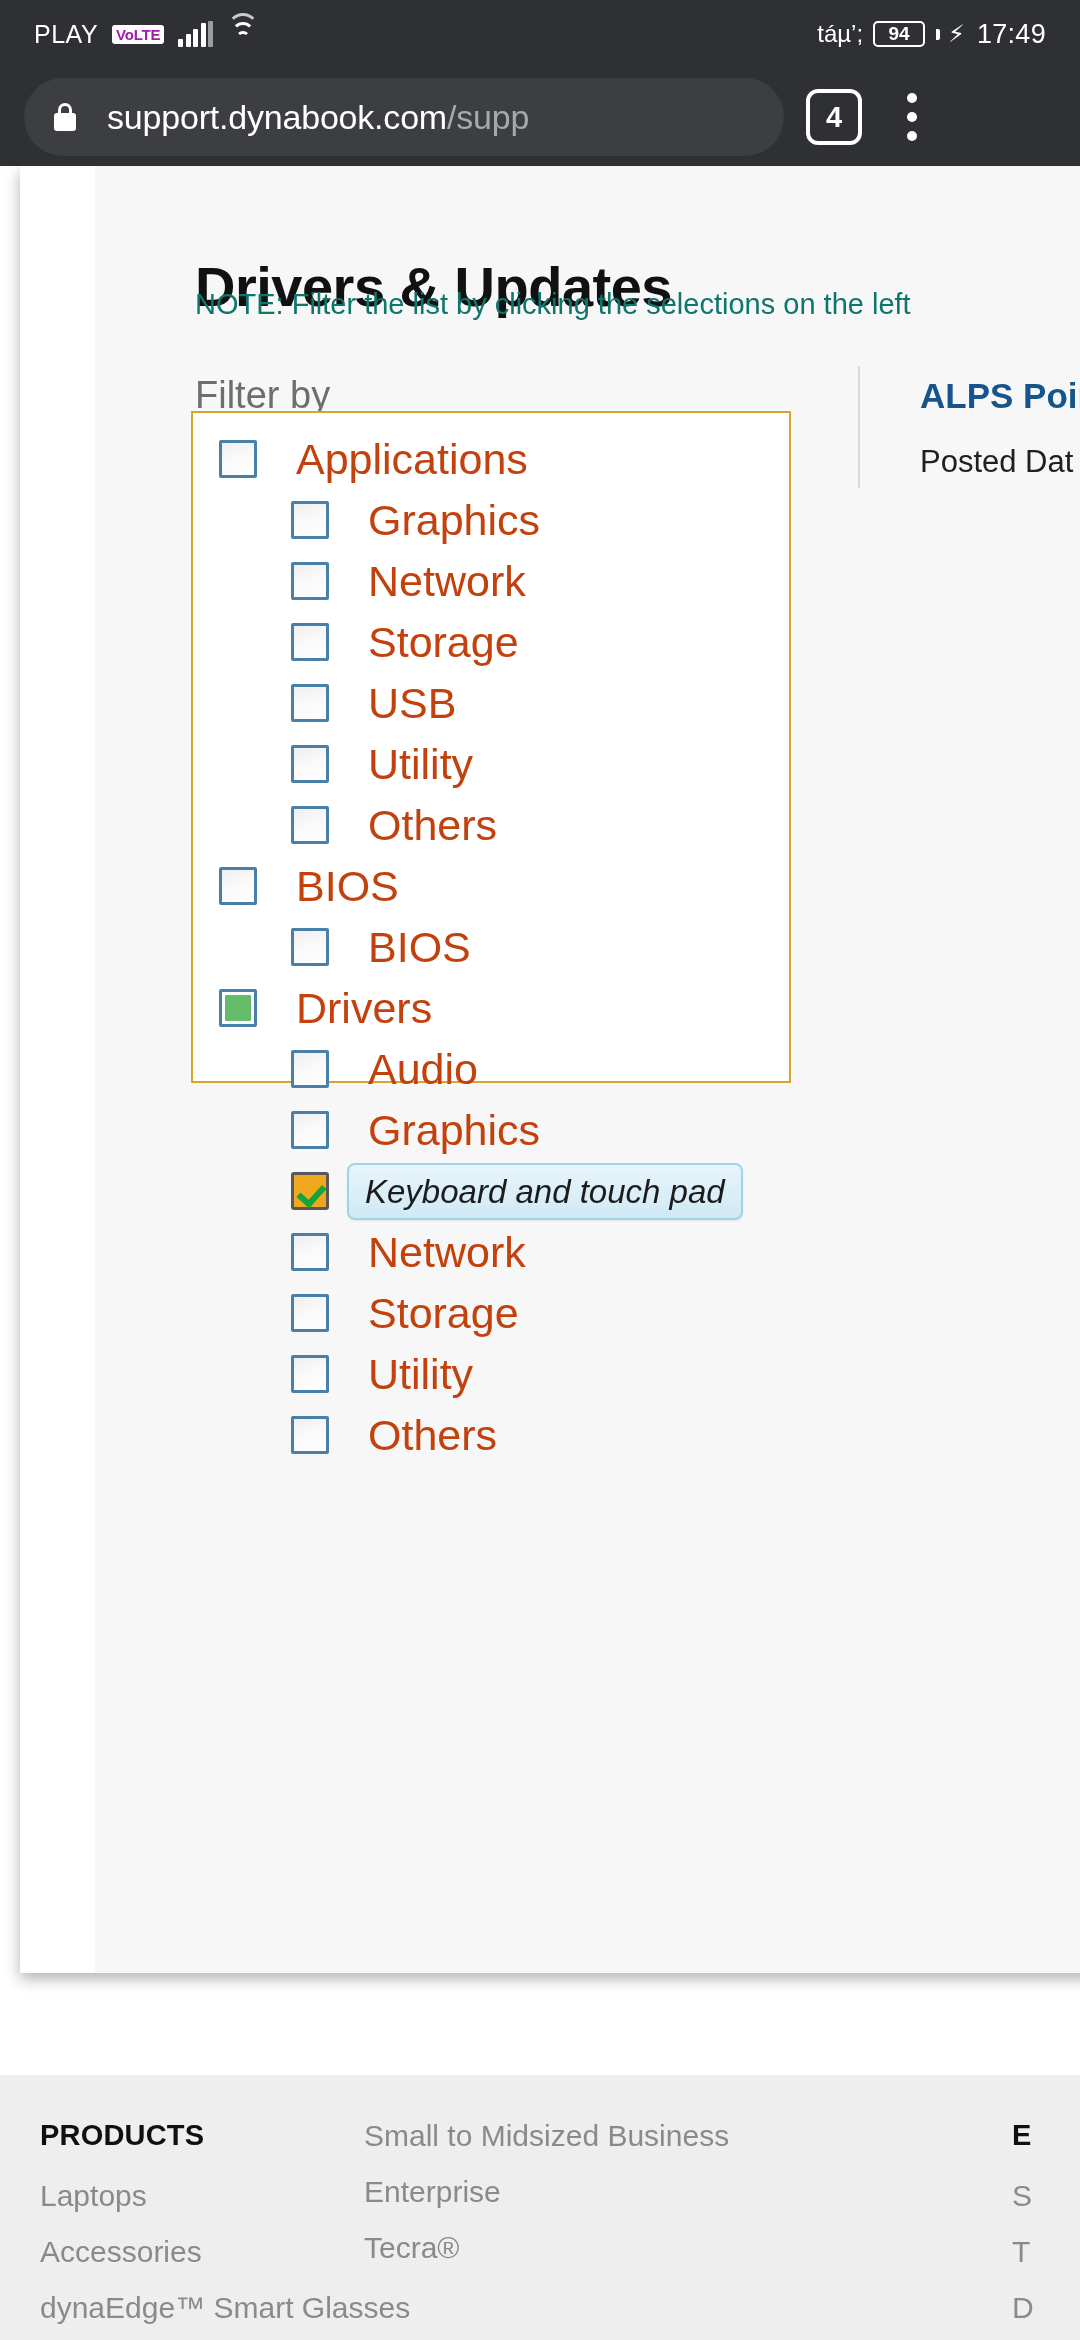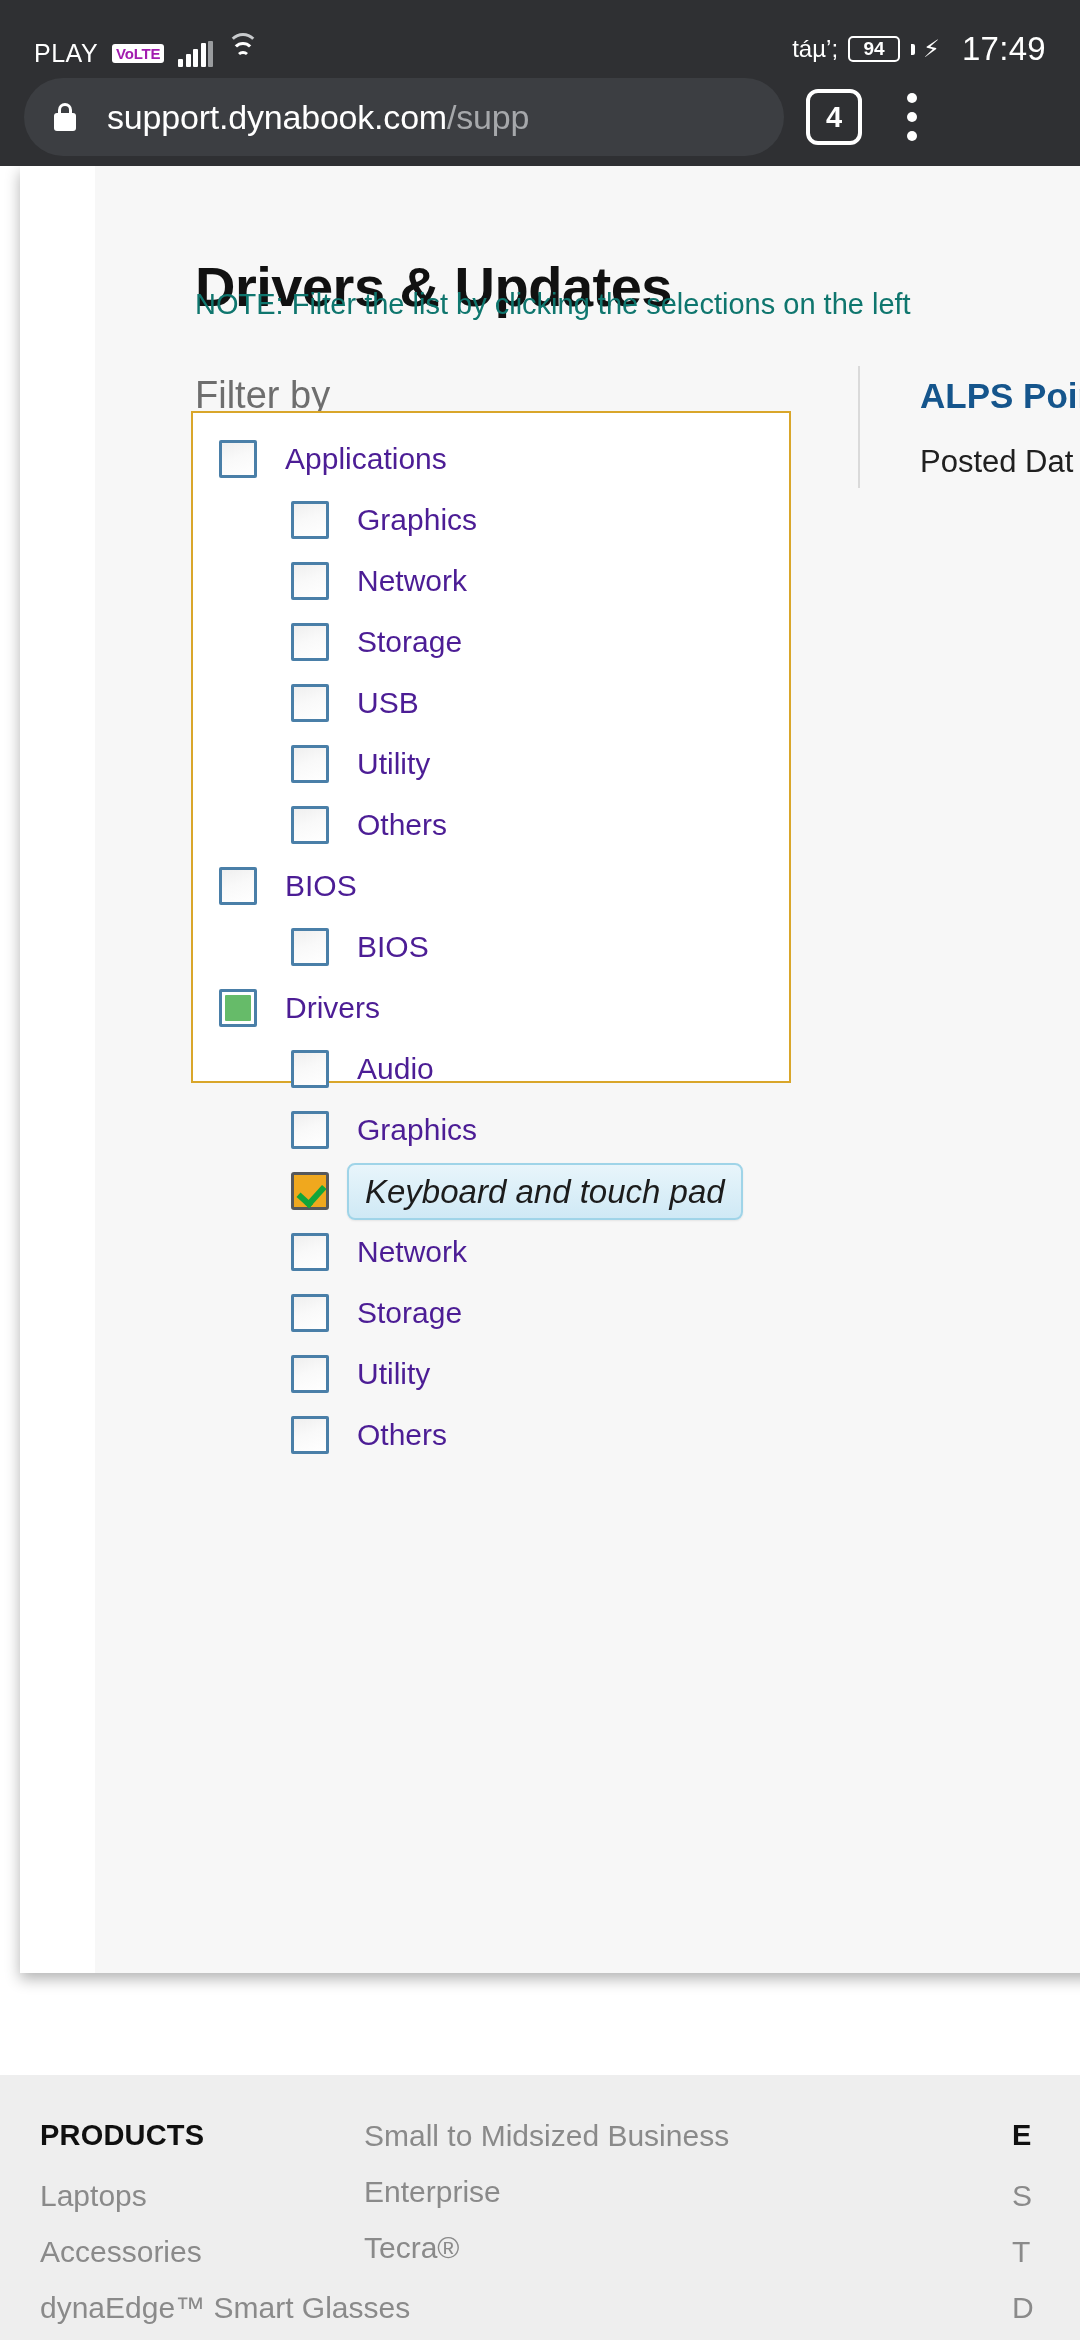--- a/index.html
+++ b/index.html
@@ -7,21 +7,21 @@
   body{
     width:1080px;height:2340px;
     background:#ffffff;
     font-family:"Liberation Sans","DejaVu Sans",sans-serif;
     overflow:hidden;position:relative;
   }
 
   
   .statusbar{
     height:68px;width:1080px;background:#2f3033;
-    display:flex;align-items:flex-end;justify-content:space-between;
+    display:flex;align-items:center;justify-content:space-between;
     padding:0 34px;box-sizing:border-box;color:#ffffff;
   }
   .sb-left{display:flex;align-items:center;gap:14px;}
   .sb-right{display:flex;align-items:center;gap:10px;}
   .carrier{font-size:25px;letter-spacing:.5px;font-weight:400;color:#ffffff;}
   .volte{
     background:#ffffff;color:#a21caf;font-size:15px;font-weight:700;
     padding:2px 4px;border-radius:3px;line-height:1;letter-spacing:-.2px;
   }
   .signal{display:flex;align-items:flex-end;gap:2.5px;height:26px;}
@@ -42,21 +42,21 @@
   .wifi b:nth-child(2){width:17px;height:17px;border-color:#ffffff transparent transparent transparent;}
   .wifi b:nth-child(3){width:8px;height:8px;border-color:#ffffff transparent transparent transparent;}
   .headset{font-size:24px;line-height:1;color:#ffffff;}
   .battery{
     border:2.5px solid #ffffff;border-radius:5px;height:26px;min-width:52px;
     display:flex;align-items:center;justify-content:center;box-sizing:border-box;
     font-size:19px;font-weight:600;padding:0 4px;
   }
   .batt-tip{width:4px;height:11px;background:#ffffff;border-radius:0 2px 2px 0;margin-left:1px;}
   .bolt{font-size:24px;line-height:1;margin-left:-2px;}
-  .clock{font-size:33px;letter-spacing:.3px;margin-left:12px;}
+  .clock{font-size:27px;letter-spacing:.3px;margin-left:2px;}
 
   
   .browserbar{
     height:98px;width:1080px;background:#2f3033;
     display:flex;align-items:center;padding:0 24px;box-sizing:border-box;gap:8px;
   }
   .omnibox{
     flex:1;height:78px;background:#3c3e42;border-radius:39px;
     display:flex;align-items:center;padding:0 30px;box-sizing:border-box;
     gap:31px;overflow:hidden;max-width:760px;
@@ -155,21 +155,21 @@
   }
   .cb.checked{
     border:3px solid #56585a;background:#f0a81e;border-radius:3px;
   }
   .cb.checked::after{
     content:"";position:absolute;left:9px;top:5px;width:11px;height:20px;
     border:solid #12a63a;border-width:0 6px 6px 0;
     transform:rotate(42deg);
   }
   .fb-text{
-    font-size:30px;color:#4c1d95;margin-left:28px;white-space:nowrap;line-height:1;
+    font-size:43px;color:#c2410c;margin-left:39px;white-space:nowrap;line-height:1;
   }
   .fb-row.selected .fb-text{
     font-style:italic;font-size:33px;color:#1c1c1c;
     background:#d4ecf6;background:linear-gradient(180deg,#e8f5fb 0%,#cfe9f5 100%);
     border:2px solid #9fd4e8;border-radius:8px;
     padding:10px 16px;margin-left:18px;
     box-shadow:0 1px 2px rgba(0,0,0,.08);
   }
 
   

